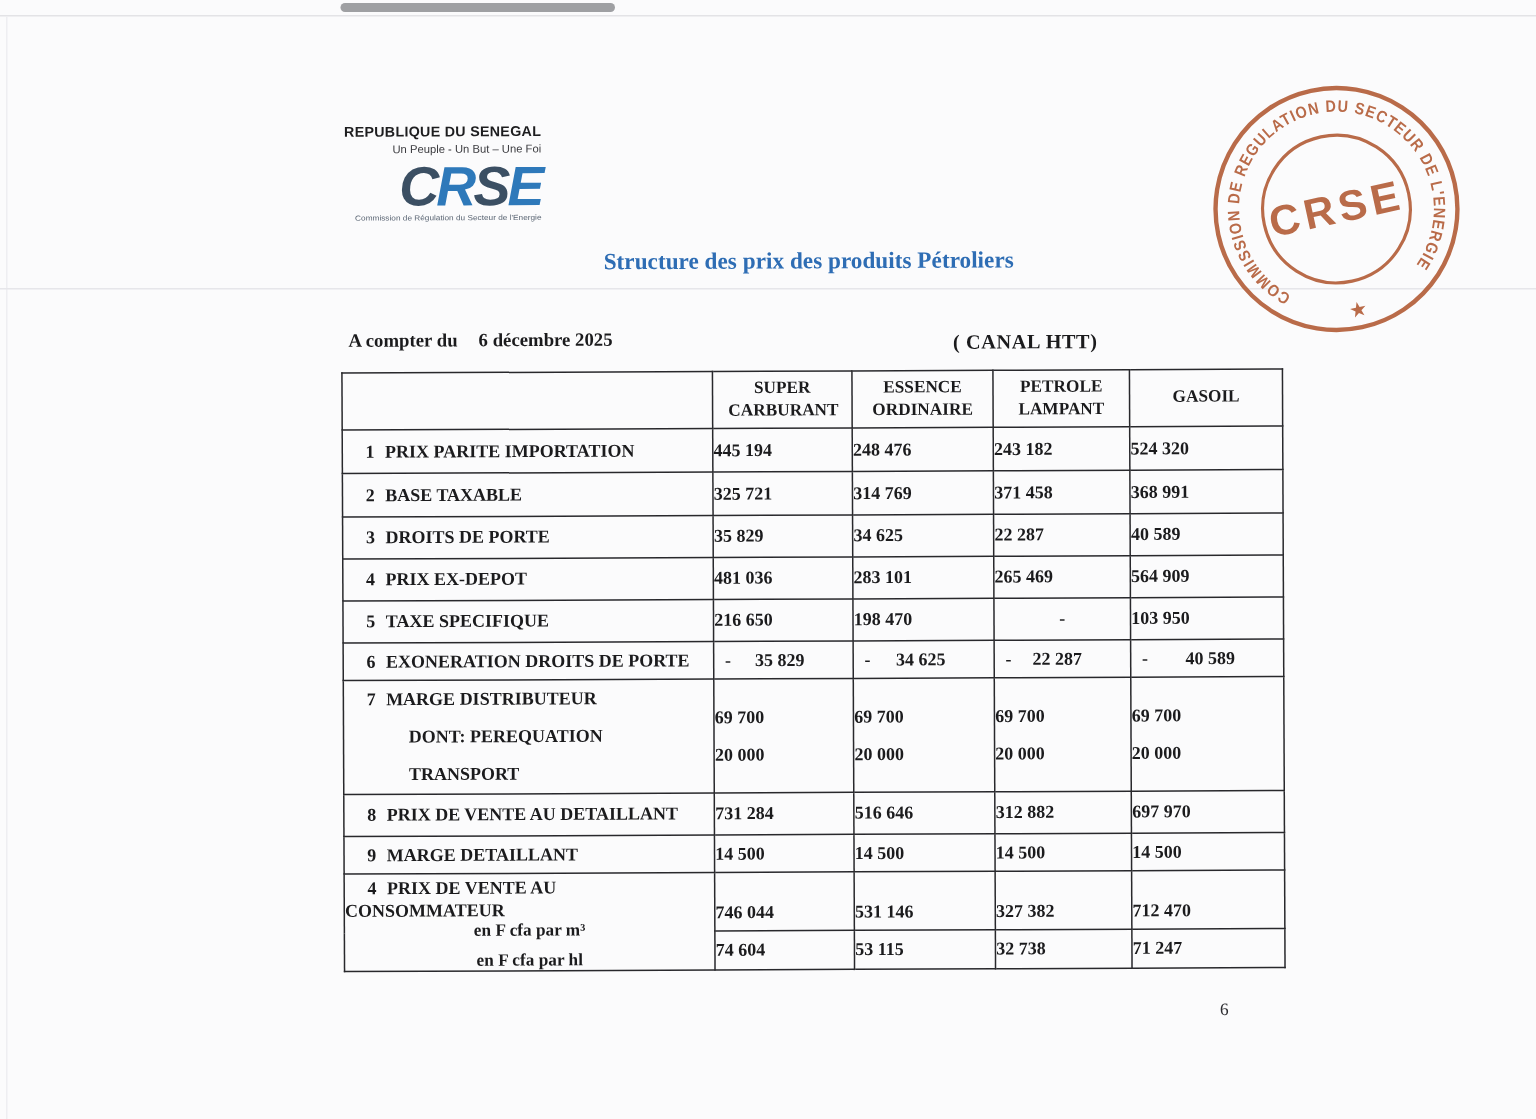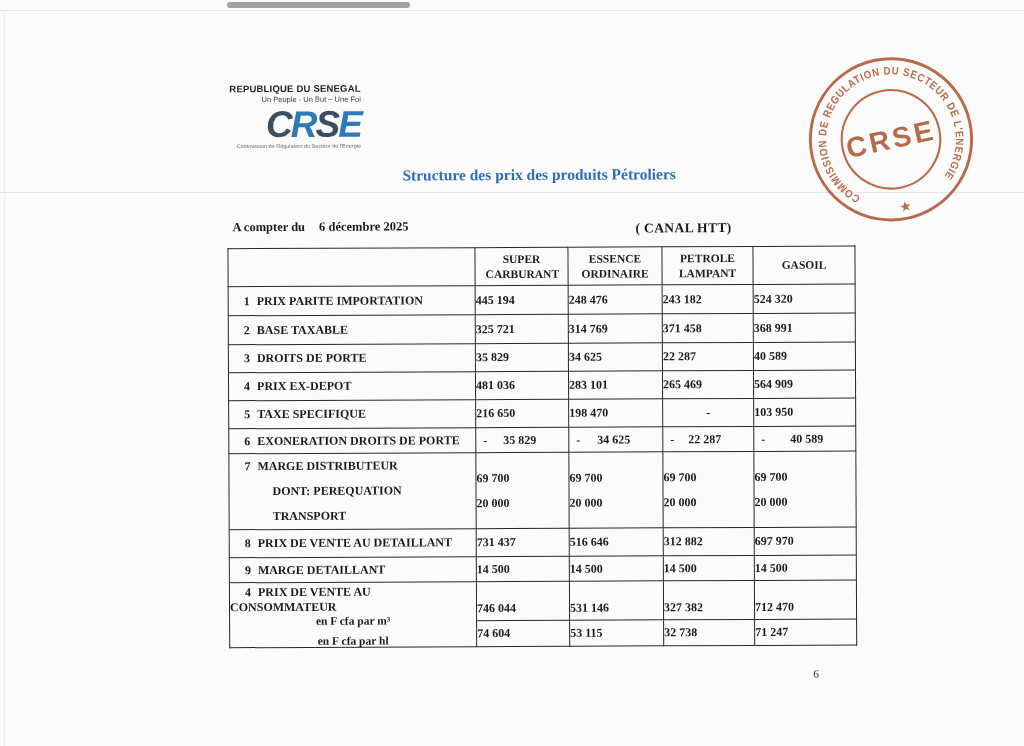--- a/index.html
+++ b/index.html
@@ -200,21 +200,21 @@
             <div>69 700</div>
             <div>20 000</div>
           </td>
       <td class="val two-line">
             <div>69 700</div>
             <div>20 000</div>
           </td>
     </tr>
     <tr class="h28">
       <td class="labelcell"><span class="rownum">8</span><span>PRIX DE VENTE AU DETAILLANT</span></td>
-      <td class="val">731 437</td>
+      <td class="val">731 284</td>
       <td class="val">516 646</td>
       <td class="val">312 882</td>
       <td class="val">697 970</td>
     </tr>
     <tr class="h25">
       <td class="labelcell"><span class="rownum">9</span><span>MARGE DETAILLANT</span></td>
       <td class="val">14 500</td>
       <td class="val">14 500</td>
       <td class="val">14 500</td>
       <td class="val">14 500</td>

